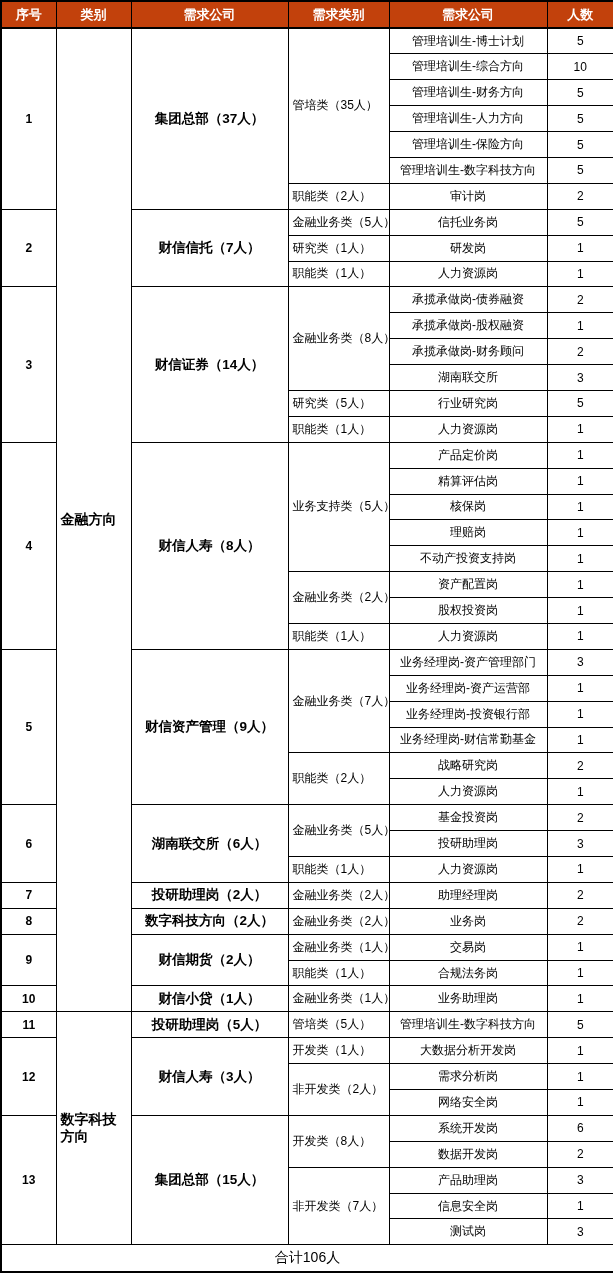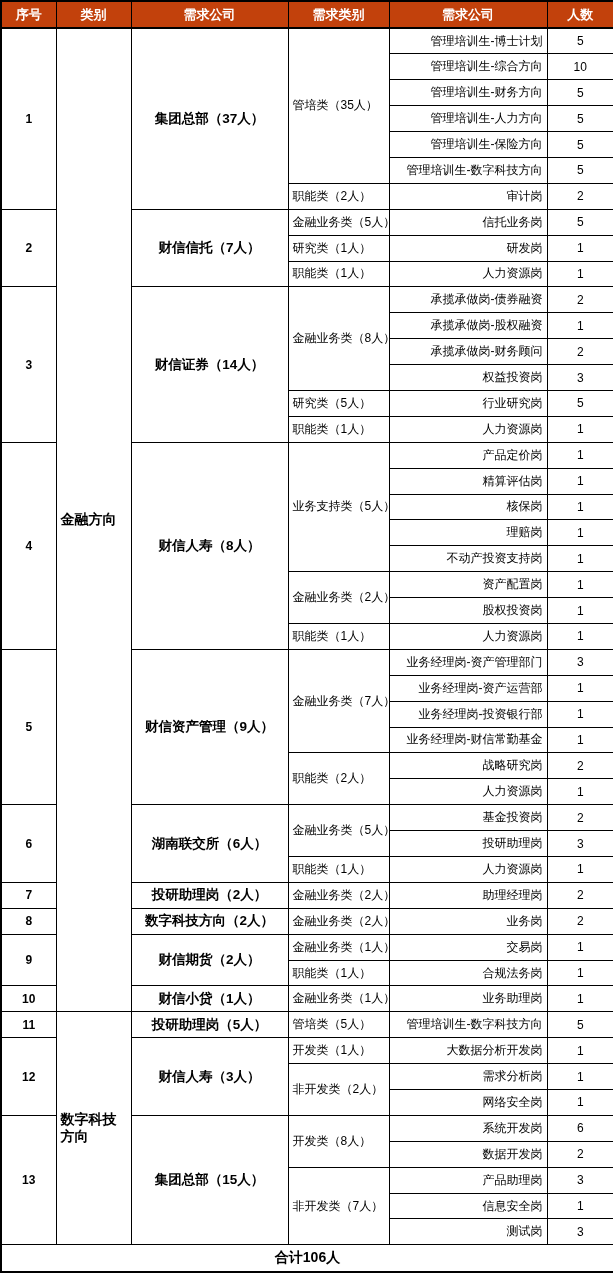--- a/index.html
+++ b/index.html
@@ -9,23 +9,23 @@
     background:#c2410c; color:#ffffff; font-weight:bold; font-size:13px;
     height:25px; border:1px solid #000; border-bottom:2px solid #000;
     padding:0 2px; 
   }
   td { border:1px solid #000; color:#000; font-size:12px; padding:0 4px; background:#fff; }
   tbody tr { height:25.9px; }
   td.seq  { text-align:center; font-weight:bold; padding:0; }
   td.cat  { font-weight:bold; font-size:14px; line-height:1.25; }
   td.comp { text-align:center; font-weight:bold; font-size:13.5px; white-space:nowrap; padding:0;margin-left:20px; }
   td.type { text-align:left; white-space:nowrap;margin-left:36px; }
-  td.pos  { text-align:right; white-space:nowrap; }
+  td.pos  { text-align:center; white-space:nowrap; }
   td.cnt  { text-align:center; padding:0; }
-  tfoot td { height:26px; text-align:center; font-weight:bold; font-size:14px; border-top:1px solid #000; }
+  tfoot td { height:26px; text-align:center; font-weight:normal; font-size:14px; border-top:1px solid #000; }
 </style>
 </head>
 <body>
 
 <table>
   <colgroup>
     <col style="width:55px">
       <col style="width:75px">
       <col style="width:157px">
     <col style="width:101px">
@@ -102,21 +102,21 @@
       </tr>
       <tr>
         <td class="pos">承揽承做岗-股权融资</td>
         <td class="cnt">1</td>
       </tr>
       <tr>
         <td class="pos">承揽承做岗-财务顾问</td>
         <td class="cnt">2</td>
       </tr>
       <tr>
-        <td class="pos">权益投资岗</td>
+        <td class="pos">湖南联交所</td>
         <td class="cnt">3</td>
       </tr>
       <tr>
         <td class="type">研究类（5人）</td>
         <td class="pos">行业研究岗</td>
         <td class="cnt">5</td>
       </tr>
       <tr>
         <td class="type">职能类（1人）</td>
         <td class="pos">人力资源岗</td>

